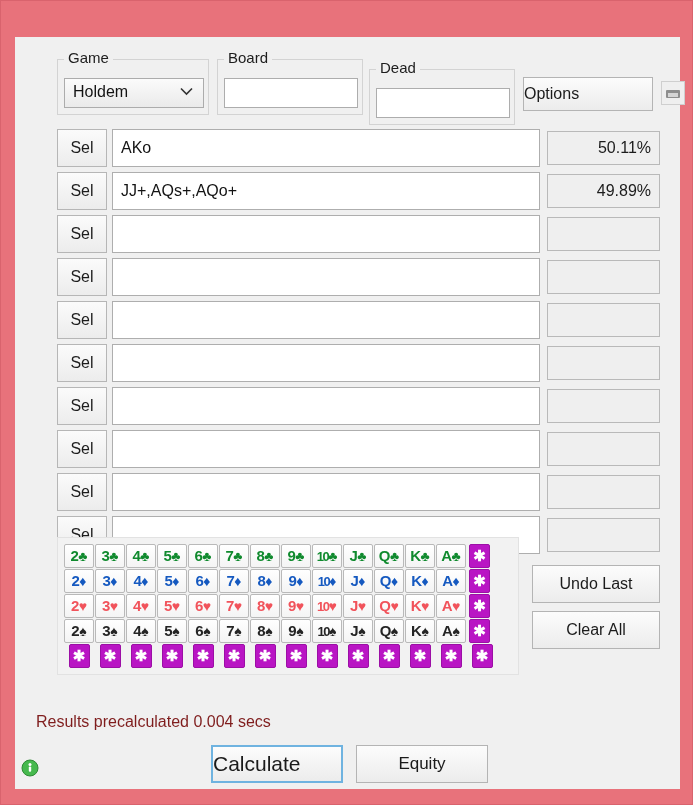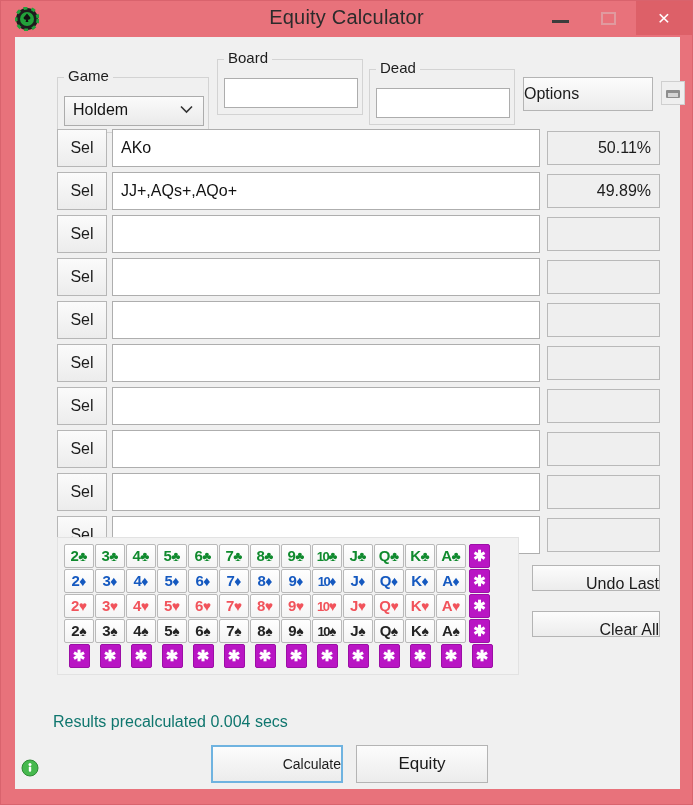--- a/index.html
+++ b/index.html
@@ -110,21 +110,21 @@
   .groupbox > .gb-label {
     position: absolute;
     top: -11px;
     left: 6px;
     padding: 0 4px;
     background: #f0f0f0;
     font-size: 15px;
     color: #1d1d1d;
   }
 
-  #gb-game { left: 42px; top: 40px; width: 152px; height: 56px; }
+  #gb-game { left: 42px; top: 22px; width: 152px; height: 56px; }
   #gb-board { left: 202px; top: 22px; width: 146px; height: 56px; }
   #gb-dead  { left: 354px; top: 32px; width: 146px; height: 56px; }
 
   #game-select {
     position: absolute;
     left: 6px;
     top: 18px;
     width: 140px;
     height: 30px;
     box-sizing: border-box;
@@ -318,53 +318,53 @@
     width: 30px;
     margin-right: 1px;
     text-align: center;
     vertical-align: top;
   }
 
   #undo-button, #clear-button {
     position: absolute;
     left: 517px;
     width: 128px;
-    height: 26px;
+    height: 38px;
     box-sizing: border-box;
     background: linear-gradient(#fcfcfc, #ececec);
     border: 1px solid #b4b4b4;
     font-size: 16px;
     color: #1b1b1b;
-    text-align: right;
+    text-align: center;
     line-height: 36px;
     cursor: default;
   }
   #undo-button { top: 528px; }
   #clear-button { top: 574px; }
 
   
   #status-text {
     position: absolute;
-    left: 38px;
+    left: 21px;
     top: 676px;
     font-size: 16px;
-    color: #0f766e;
+    color: #7f1d1d;
   }
   #calculate-button {
     position: absolute;
     left: 196px;
     top: 708px;
     width: 132px;
     height: 38px;
     box-sizing: border-box;
     background: linear-gradient(#fcfcfc, #ececec);
     border: 2px solid #6fb3e0;
-    font-size: 14px;
+    font-size: 21px;
     color: #1b1b1b;
-    text-align: right;
+    text-align: left;
     line-height: 34px;
     cursor: default;
   }
   #cancel-button {
     position: absolute;
     left: 341px;
     top: 708px;
     width: 132px;
     height: 38px;
     box-sizing: border-box;
@@ -382,40 +382,20 @@
     top: 722px;
     width: 18px;
     height: 18px;
   }
 </style>
 </head>
 <body>
 
 <div id="window">
 
-  <div id="titlebar">
-    <span id="app-icon">
-      <svg width="24" height="24" viewBox="0 0 24 24">
-        <circle cx="12" cy="12" r="11" fill="#1d1d1d"></circle>
-        <circle cx="12" cy="12" r="11" fill="none" stroke="#23a13a" stroke-width="3" stroke-dasharray="4 4"></circle>
-        <circle cx="12" cy="12" r="7" fill="#23a13a"></circle>
-        <path d="M12 6.5 L15.4 10.6 Q15.8 12.6 13.6 12.8 L12.8 12.4 L13.4 15 L10.6 15 L11.2 12.4 L10.4 12.8 Q8.2 12.6 8.6 10.6 Z" fill="#111111"></path>
-      </svg>
-    </span>
-    <div id="title-text">Equity Calculator</div>
-    <div class="wbtn" id="btn-min">
-      <span class="glyph"></span>
-    </div>
-    <div class="wbtn" id="btn-max">
-      <span class="glyph"></span>
-    </div>
-    <div class="wbtn" id="btn-close">
-      <span class="glyph">×</span>
-    </div>
-  </div>
 
   <div id="client">
 
     <div class="groupbox" id="gb-game">
       <span class="gb-label">Game</span>
       <div id="game-select">
         <span class="sel-text">Holdem</span>
         <span class="chev">
           <svg width="13" height="9" viewBox="0 0 13 9">
               <path d="M1 1.5 L6.5 7 L12 1.5" fill="none" stroke="#333" stroke-width="1.6"></path>

